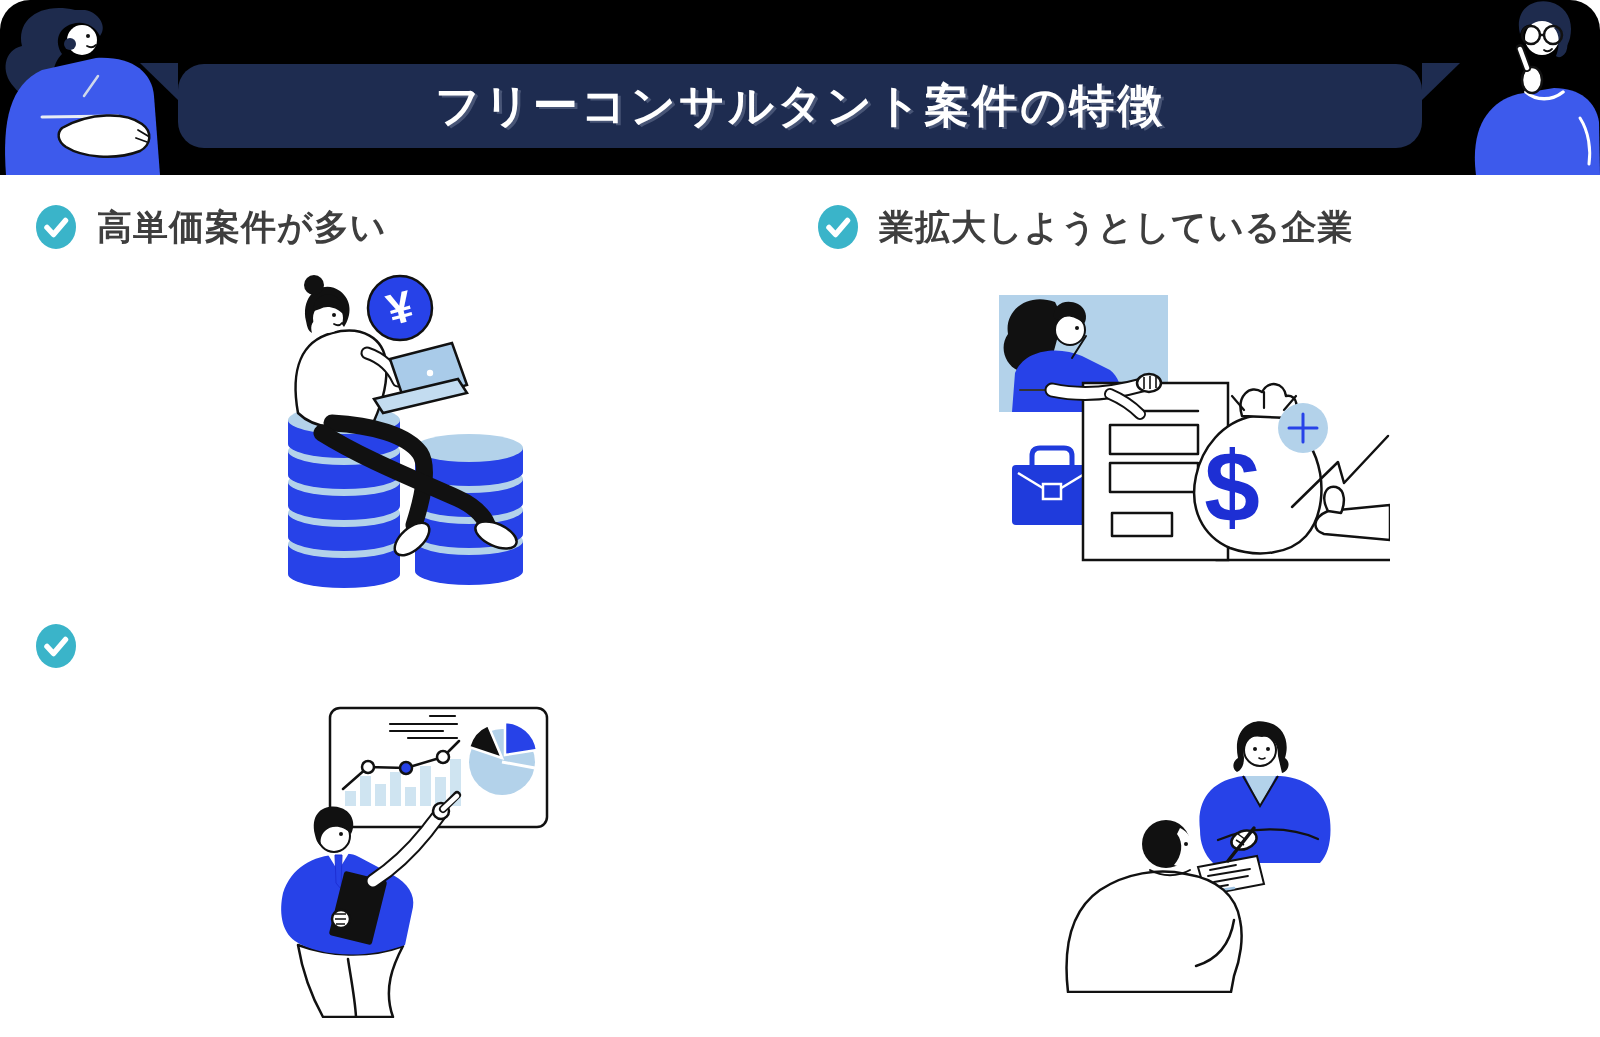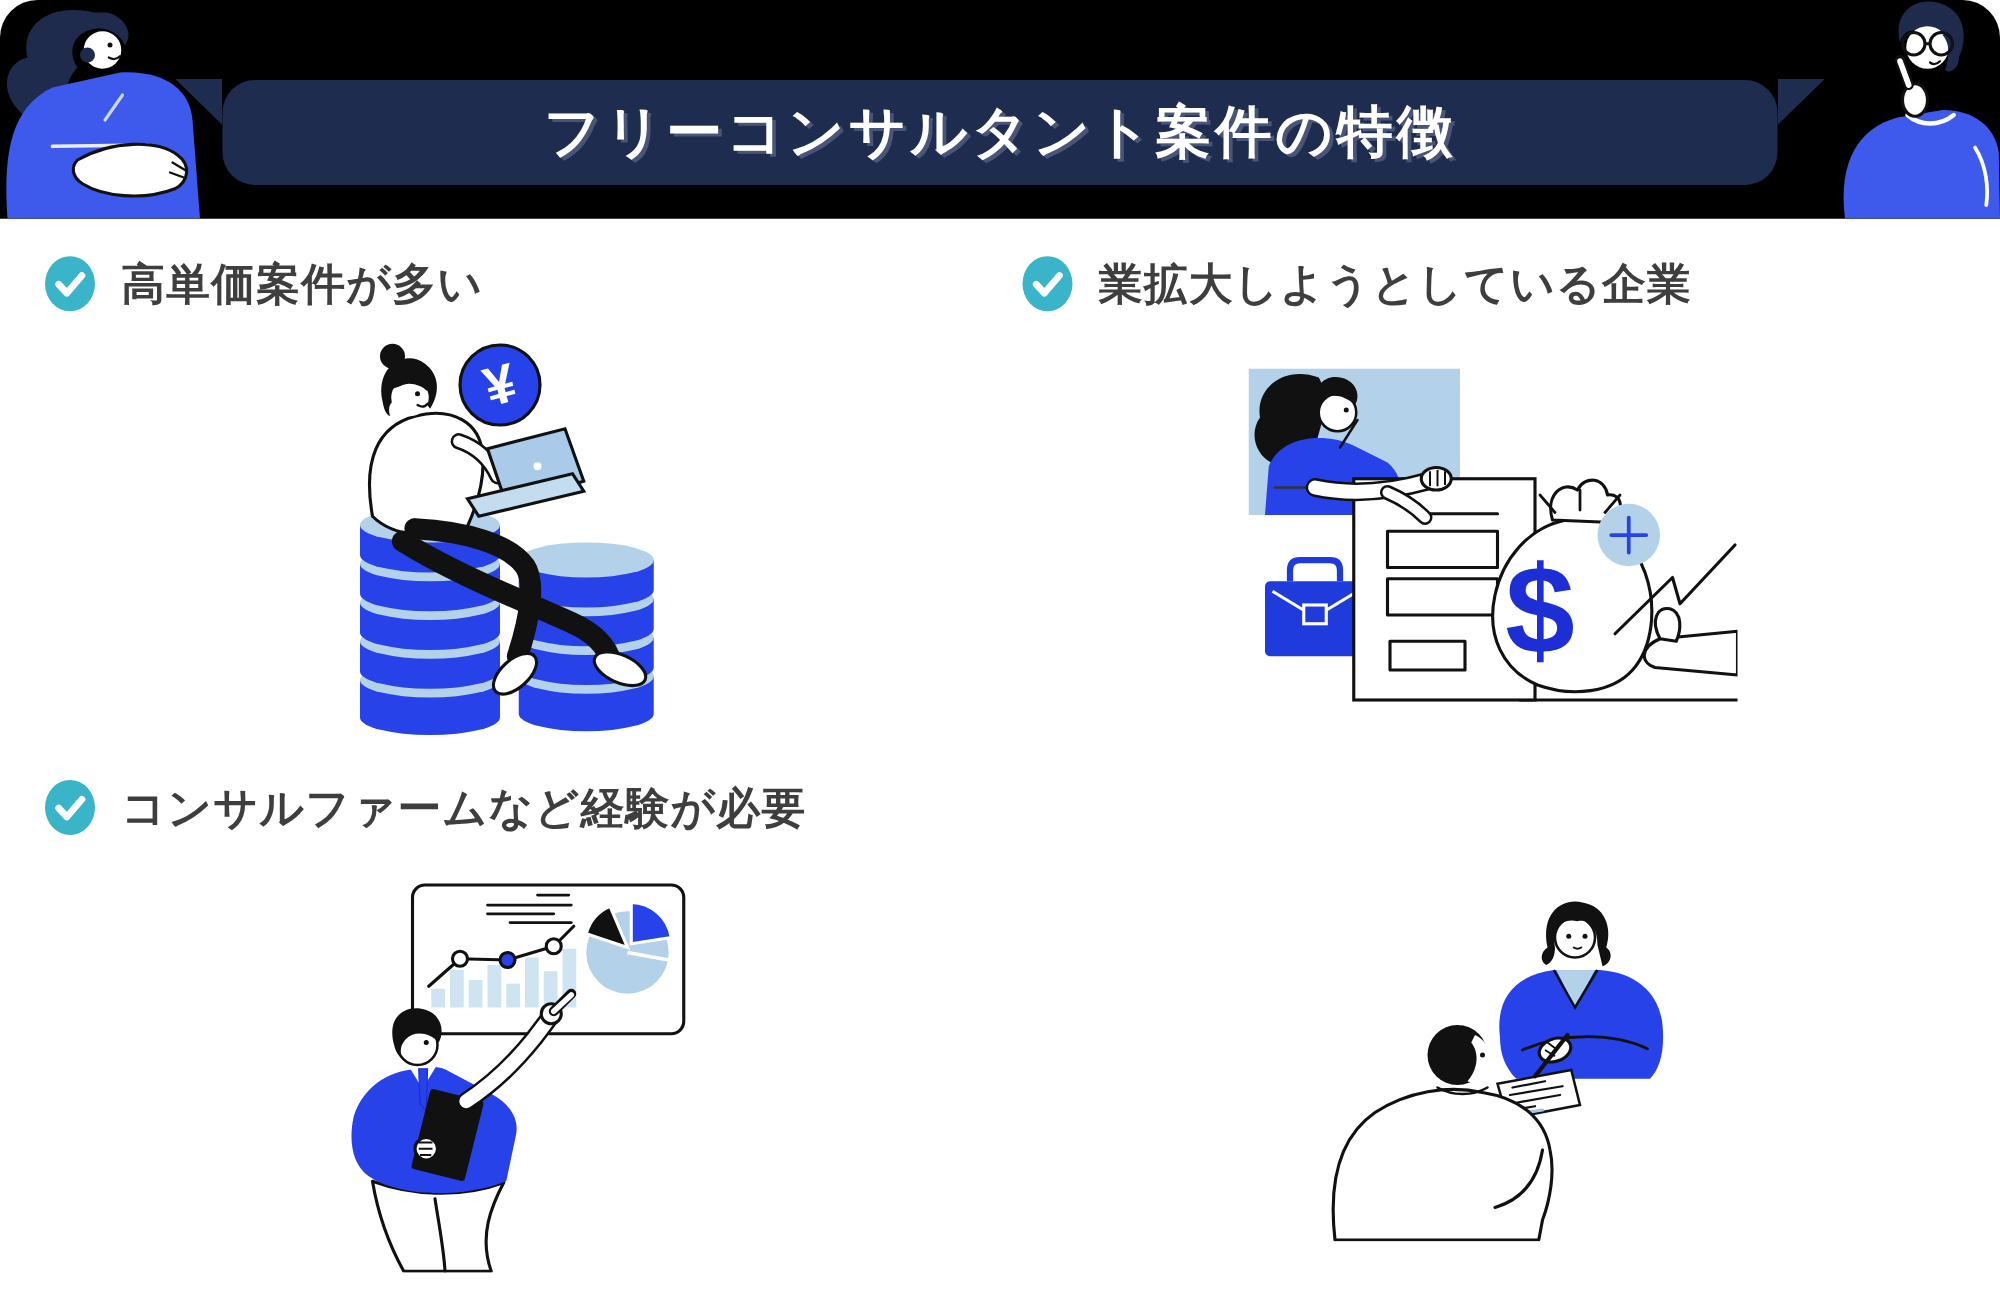--- a/index.html
+++ b/index.html
@@ -202,21 +202,20 @@
         <path d="M150 116 C164 122 172 128 180 136" stroke="#fff" stroke-width="8" fill="none" stroke-linecap="round"></path>
       </g>
     </svg>
   </div>
 
   <div class="section-header" style="left:35px;top:622px;">
     <svg class="check-icon" viewBox="0 0 42 46">
       <ellipse cx="21" cy="23" rx="20" ry="22" fill="#3ab4c9"></ellipse>
       <path d="M12 23.5 L18.5 30.5 L30.5 16.5" stroke="#fff" stroke-width="5.5" fill="none" stroke-linecap="round" stroke-linejoin="round"></path>
     </svg>
-    <span class="section-label">コンサルファームなど経験が必要</span>
   </div>
   <div class="illu" style="left:243px;top:683px;width:310px;height:335px;">
     <svg viewBox="0 0 310 335">
 
       <g>
         <rect x="87" y="25" width="217" height="119" rx="10" fill="#fff" stroke="#111" stroke-width="2.5"></rect>
         <g stroke="#111" stroke-width="2.2" stroke-linecap="round">
           <line x1="187" y1="33" x2="212" y2="33"></line>
           <line x1="147" y1="41" x2="214" y2="41"></line>
           <line x1="147" y1="48" x2="200" y2="48"></line>

